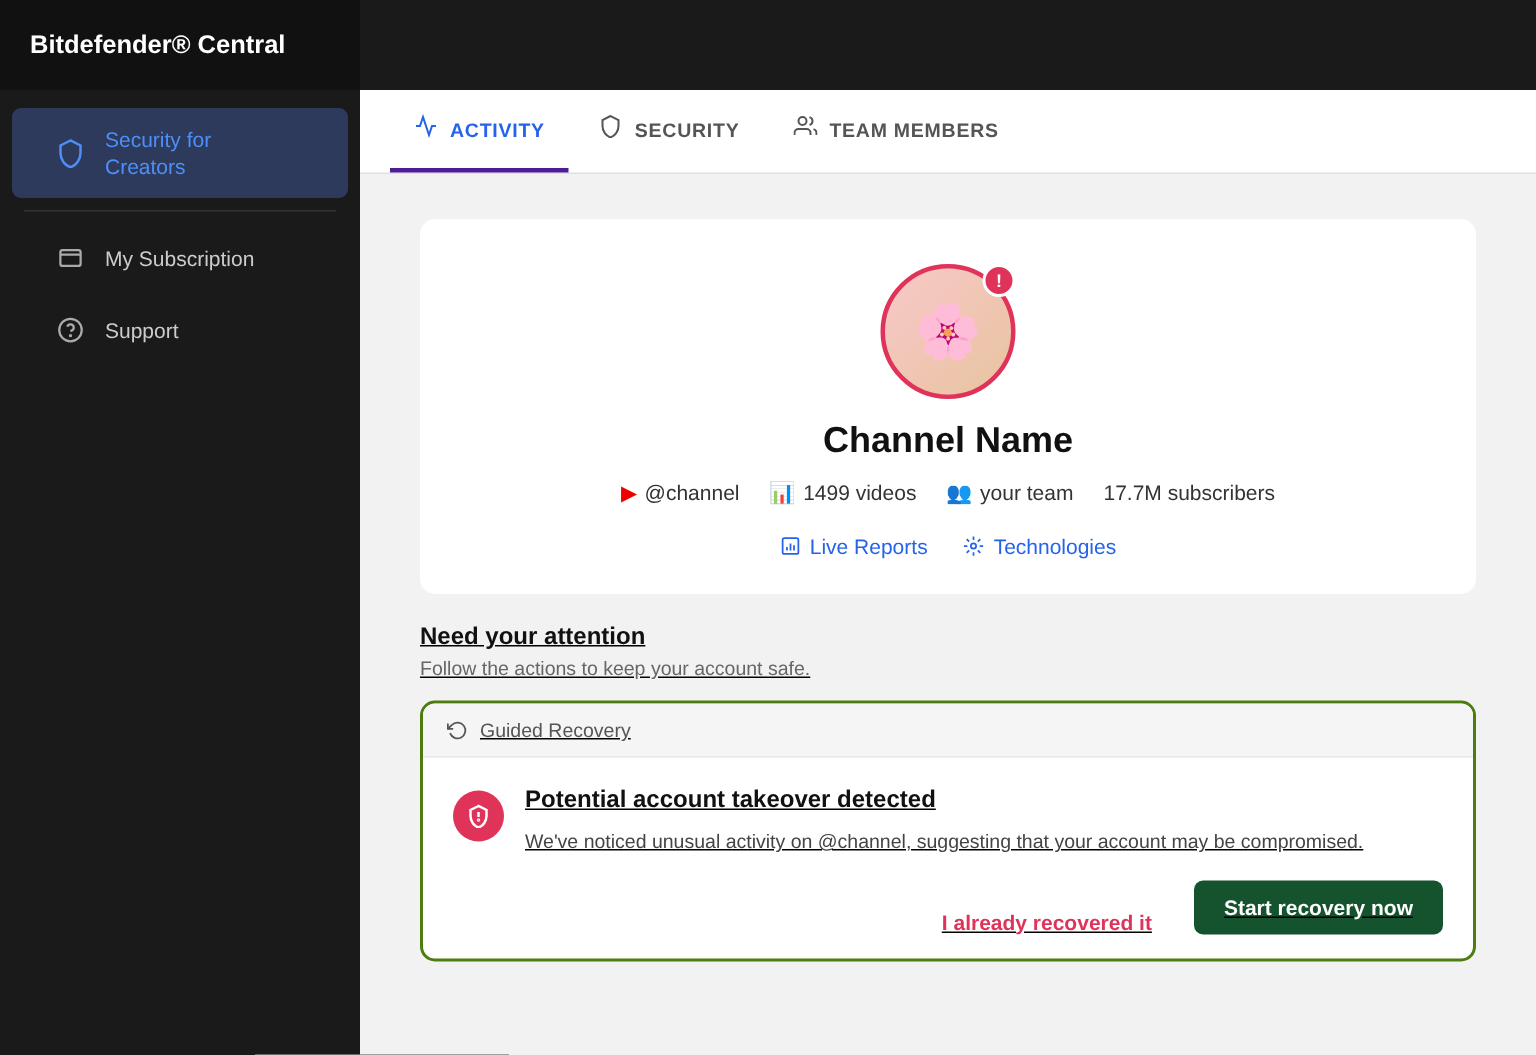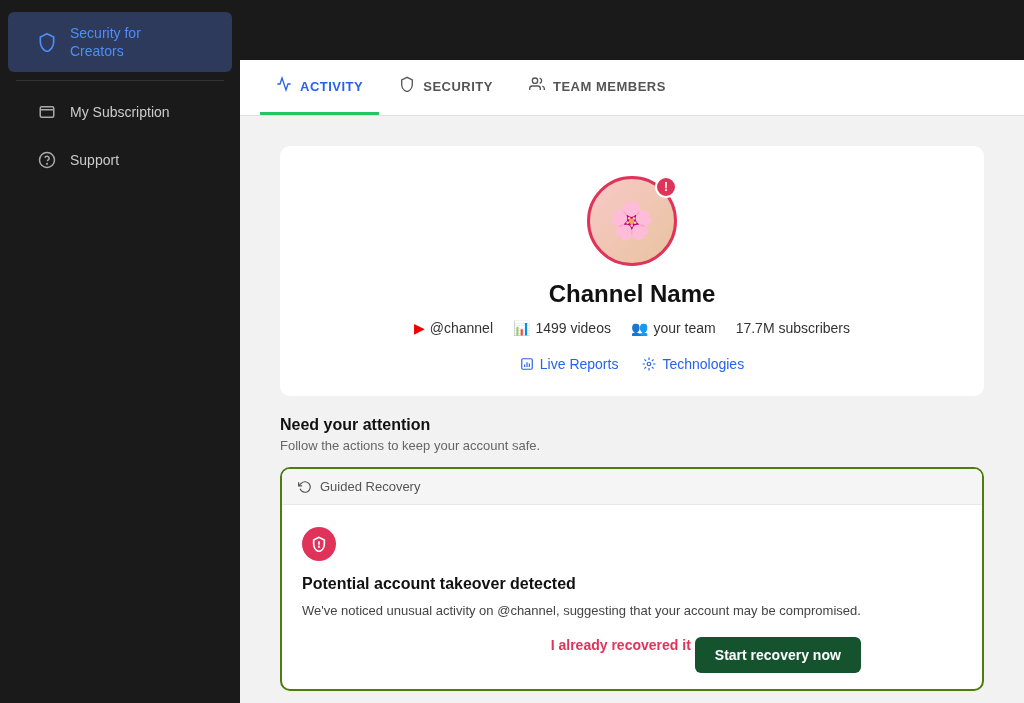--- a/index.html
+++ b/index.html
@@ -88,21 +88,21 @@
       font-size: 13px;
       font-weight: 600;
       color: #555;
       text-transform: uppercase;
       letter-spacing: 0.5px;
       position: relative;
       border-bottom: 3px solid transparent;
     }
     .tab.active {
       color: #2563eb;
-      border-bottom: 3px solid #22c55e;
+      border-bottom: 3px solid #4c1d95;
     }
     .tab-icon { font-size: 16px; }
 
     
     .content {
       flex: 1;
       overflow-y: auto;
       padding: 30px 40px;
     }
 
@@ -180,21 +180,21 @@
       display: flex;
       align-items: center;
       gap: 6px;
       color: #2563eb;
       font-size: 14px;
       cursor: pointer;
       text-decoration: none;
     }
 
     
-    .attention-section { margin-top: 12px; }
+    .attention-section { margin-top: 12px; text-decoration: underline; }
     .attention-title {
       font-size: 16px;
       font-weight: 700;
       color: #111;
       margin-bottom: 4px;
     }
     .attention-subtitle {
       font-size: 13px;
       color: #666;
       margin-bottom: 14px;
@@ -217,21 +217,20 @@
       gap: 8px;
       border-bottom: 1px solid #e8e8e8;
     }
     .alert-card-body {
       padding: 20px 20px 16px;
     }
     .alert-row {
       display: flex;
       gap: 14px;
       align-items: flex-start;
-      flex-direction: column;
     }
     .alert-shield {
       width: 34px;
       height: 34px;
       background: #e0335a;
       border-radius: 50%;
       display: flex;
       align-items: center;
       justify-content: center;
       color: #fff;
@@ -247,23 +246,23 @@
       margin-bottom: 8px;
     }
     .alert-description {
       font-size: 13px;
       color: #444;
       line-height: 1.5;
       margin-bottom: 16px;
     }
     .alert-actions {
       display: flex;
-      align-items: flex-start;
+      align-items: flex-end;
       justify-content: flex-end;
-      gap: 4px;
+      gap: 28px;
     }
     .btn-link {
       color: #e0335a;
       font-size: 14px;
       font-weight: 600;
       cursor: pointer;
       background: none;
       border: none;
     }
     .btn-primary {
@@ -286,20 +285,23 @@
     .false-positive a {
       color: #2563eb;
       cursor: pointer;
       text-decoration: underline;
     }
   </style>
 </head>
 <body>
 
 <aside class="sidebar">
+  <div class="sidebar-logo">
+    <span>Bitdefender® Central</span>
+  </div>
 
   <nav class="sidebar-nav">
     <div class="sidebar-item active">
       <div class="icon-wrap">
         <svg width="20" height="20" viewBox="0 0 24 24" fill="none" stroke="#4e8ef7" stroke-width="2">
           <path d="M12 2L4 6v6c0 5.25 3.5 10.15 8 11.35C16.5 22.15 20 17.25 20 12V6L12 2z"></path>
         </svg>
       </div>
       <span class="item-label" style="white-space: pre-line;">Security for
 Creators</span>

